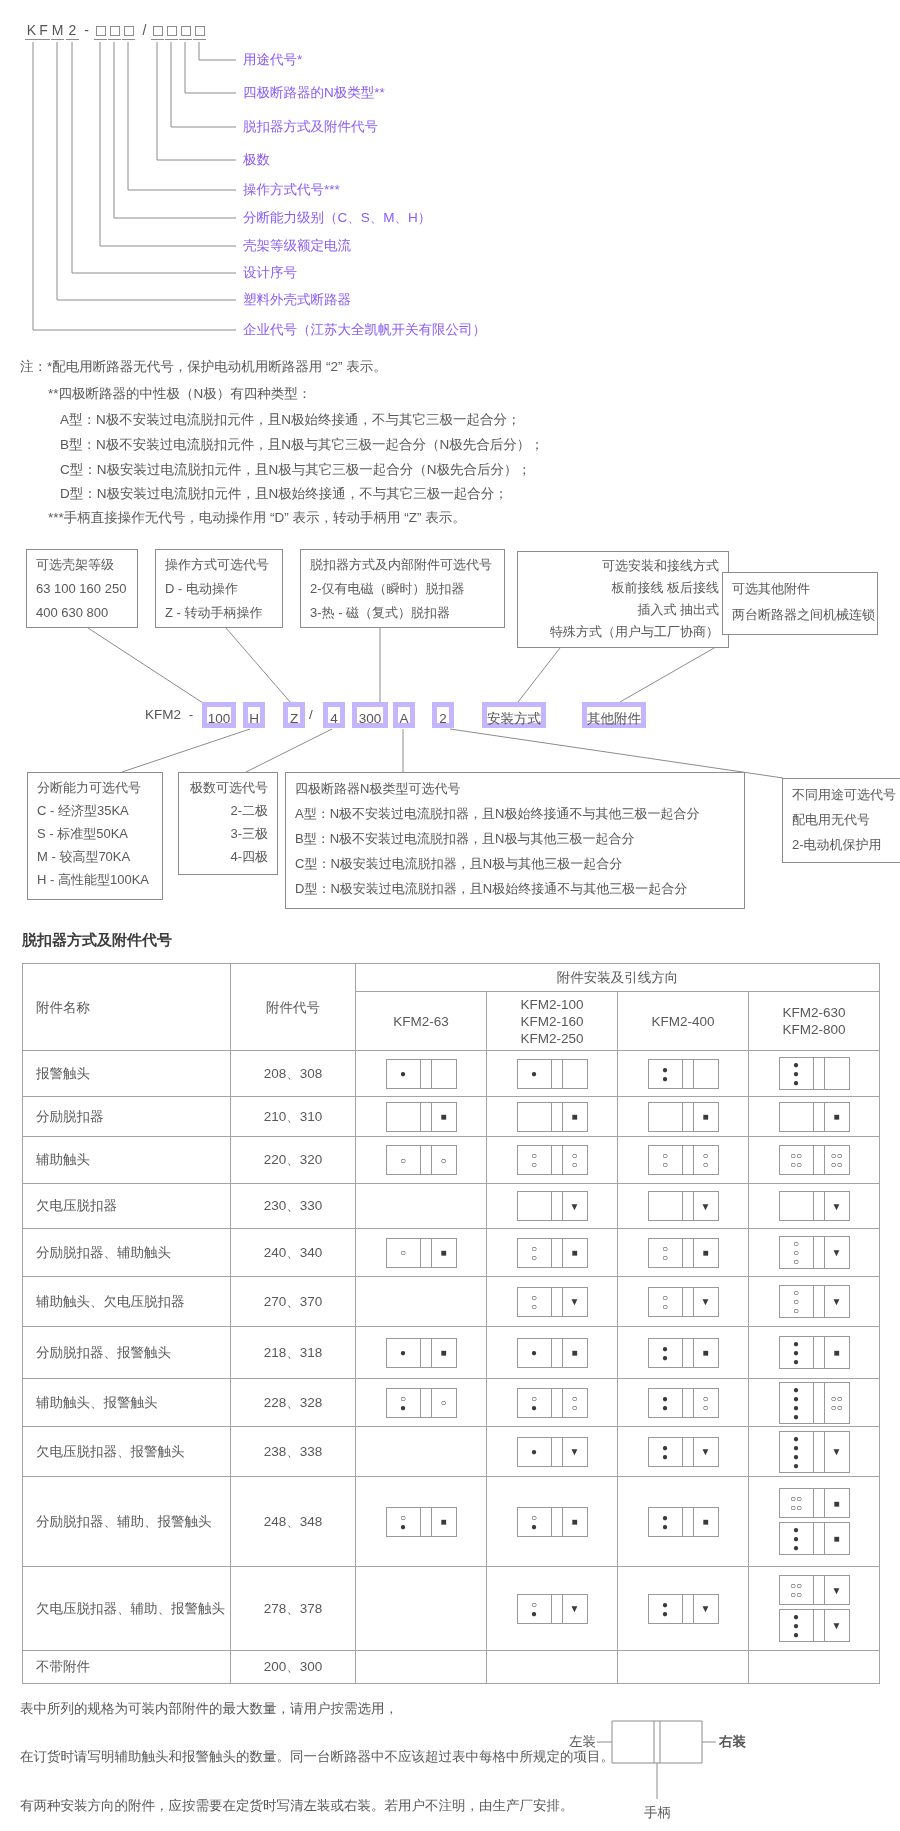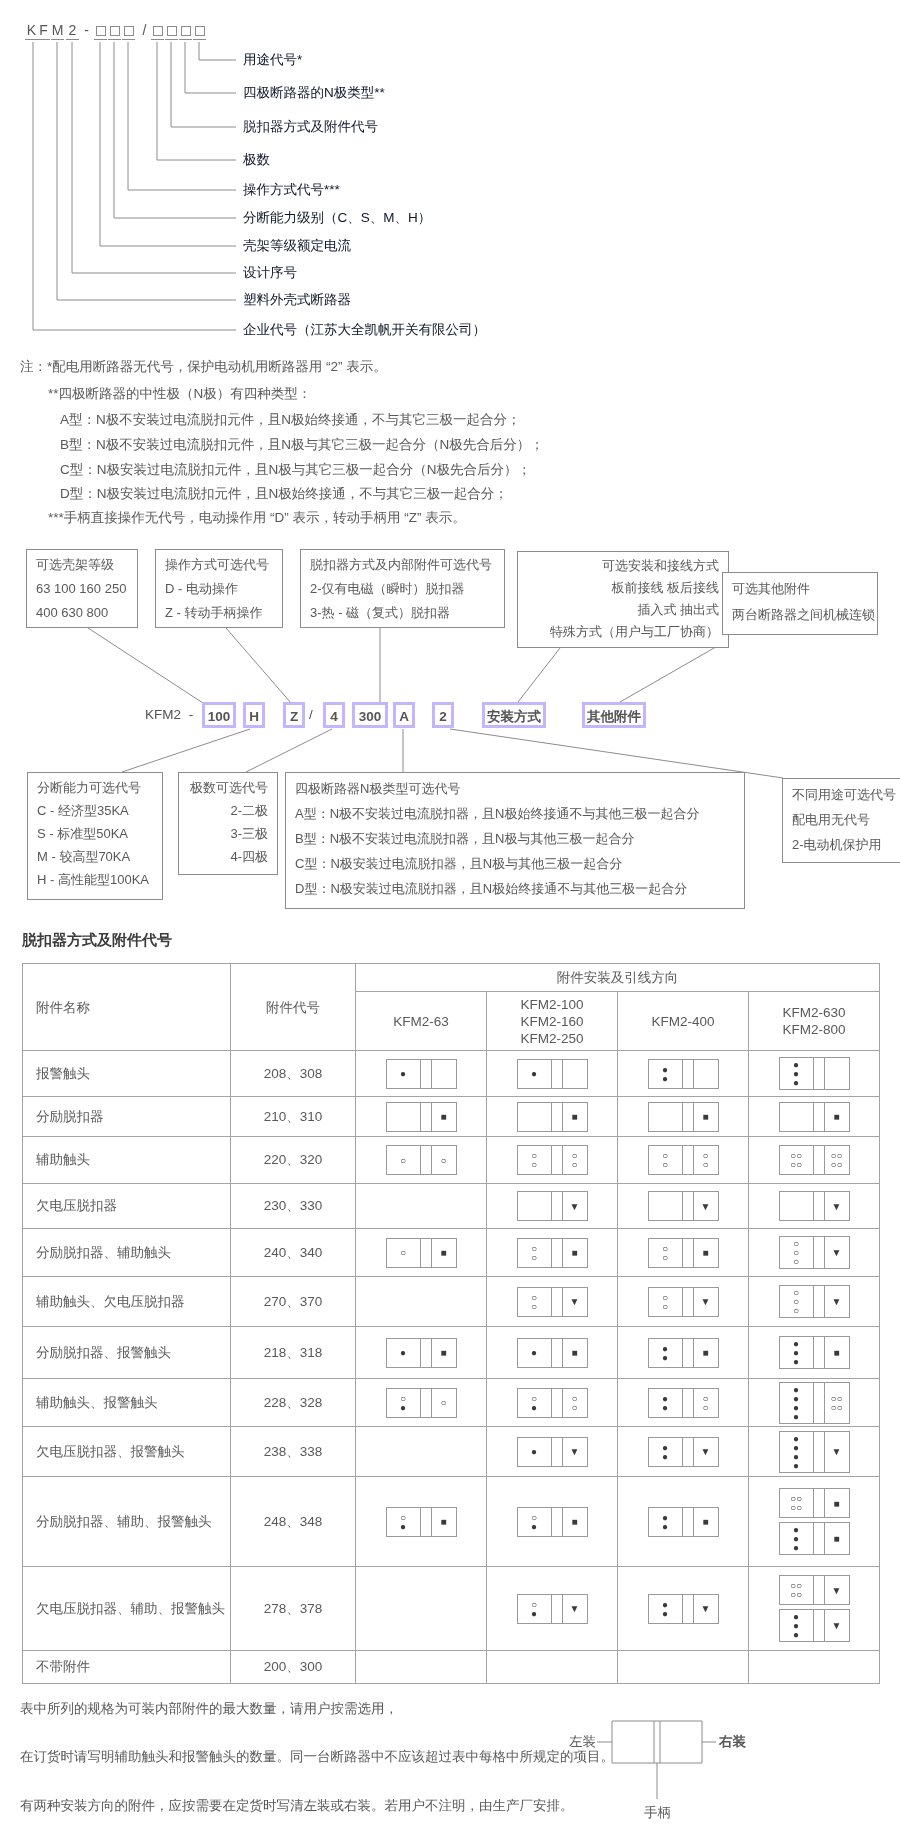--- a/index.html
+++ b/index.html
@@ -4,27 +4,27 @@
 <style>
   html,body{margin:0;padding:0;background:#fff;}
   .page{position:relative;width:900px;height:1831px;background:#fff;overflow:hidden;
         font-family:"Liberation Sans","DejaVu Sans",sans-serif;color:#595959;}
   #decor{position:absolute;left:0;top:0;z-index:0;}
   #decor path, #decor rect, #decor line{stroke:#8c8c8c;fill:none;stroke-width:1;}
   .mchar{position:absolute;top:22px;width:13px;height:17px;text-align:center;
          font-size:14px;color:#555;z-index:2;}
   .mchar.und{border-bottom:1px solid #8c8c8c;}
   .sq{width:8px;height:8px;border:1px solid #8c8c8c;margin:4px auto 3px;background:#fff;}
-  .clabel{position:absolute;left:243px;font-size:13.5px;color:#0f172a;white-space:nowrap;z-index:2;}
+  .clabel{position:absolute;left:243px;font-size:13.5px;color:#8b5cf6;white-space:nowrap;z-index:2;}
   .nline{position:absolute;font-size:13.5px;color:#595959;white-space:nowrap;z-index:2;}
   .obox{position:absolute;border:1px solid #8c8c8c;background:#fff;padding:3px 9px;
         font-size:13px;color:#595959;box-sizing:border-box;white-space:nowrap;z-index:2;}
   .exseg{position:absolute;top:702px;height:26px;line-height:26px;text-align:center;
          font-size:13.5px;color:#555;box-sizing:border-box;z-index:2;}
-  .exseg.bx{border:3px solid #c4b5fd;background:#fff;line-height:24px;font-weight:bold;}
+  .exseg.bx{border:5px solid #c4b5fd;background:#fff;line-height:24px;}
   .ttitle{position:absolute;left:22px;top:931px;font-size:15px;font-weight:bold;color:#3c3c3c;z-index:2;}
   #acc-table{position:absolute;left:22px;top:963px;z-index:2;}
   #acc-table table{border-collapse:collapse;table-layout:fixed;width:857px;
                    font-size:13.5px;color:#595959;background:#fff;}
   #acc-table th,#acc-table td{border:1px solid #a3a3a3;font-weight:normal;padding:0;}
   #acc-table th{line-height:17px;}
   .namecell{text-align:left;padding-left:13px !important;}
   .codecell{text-align:center;}
   .symtd{vertical-align:middle;}
   .sym-cell{display:flex;flex-direction:column;align-items:center;justify-content:center;gap:4px;}

